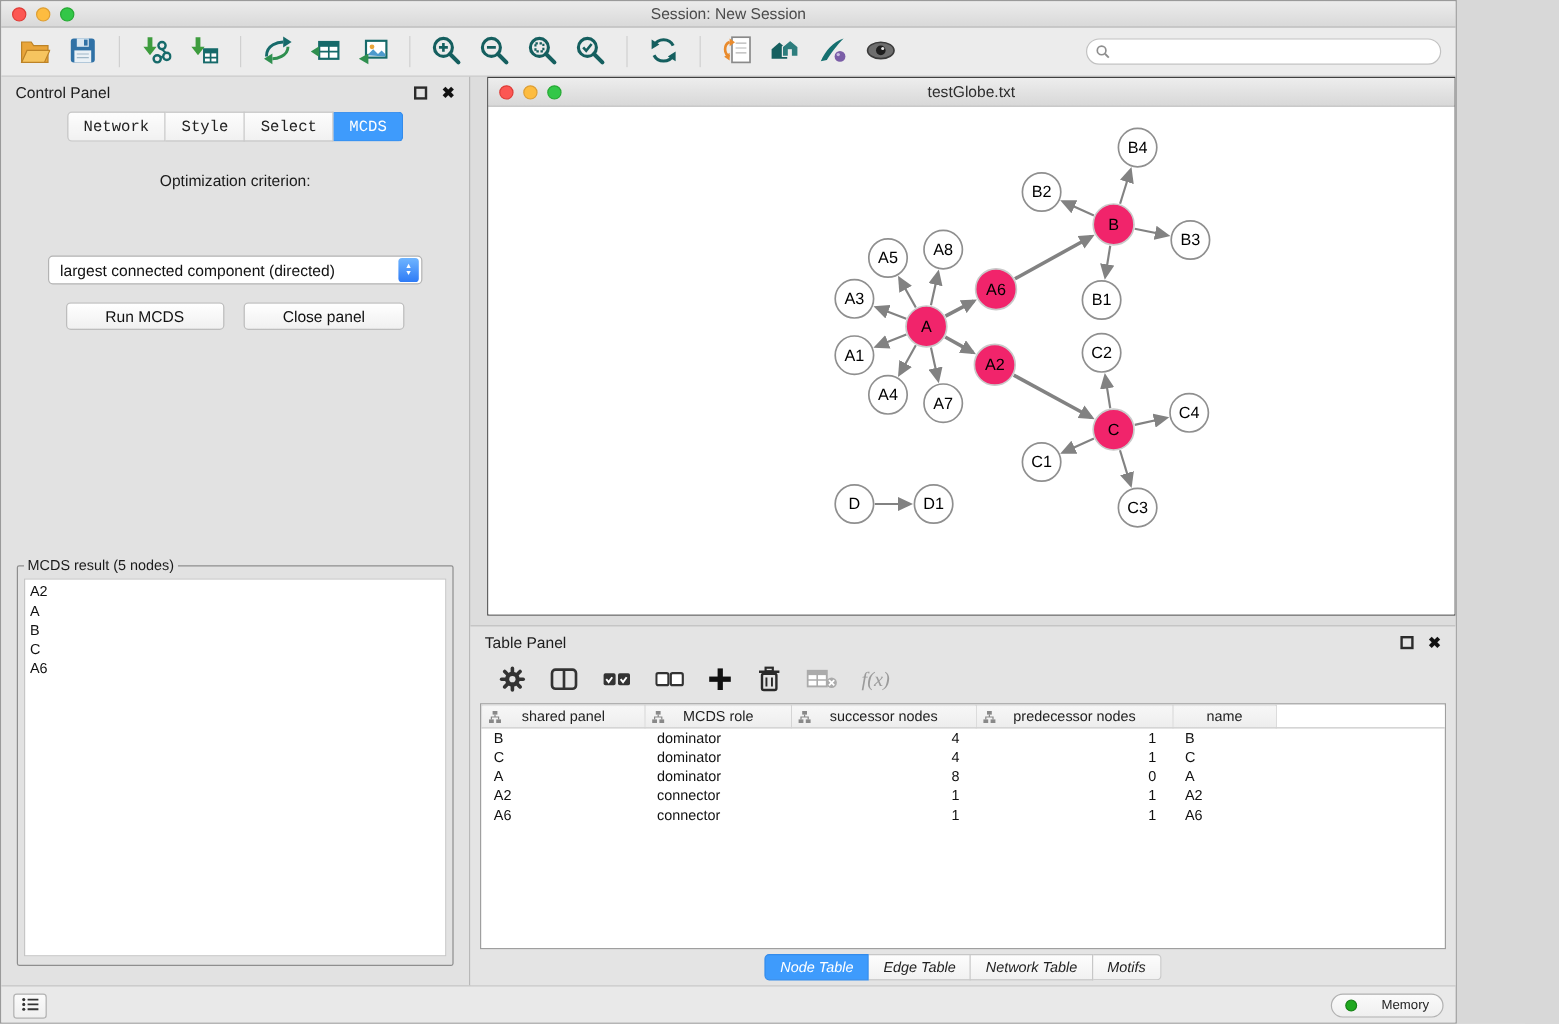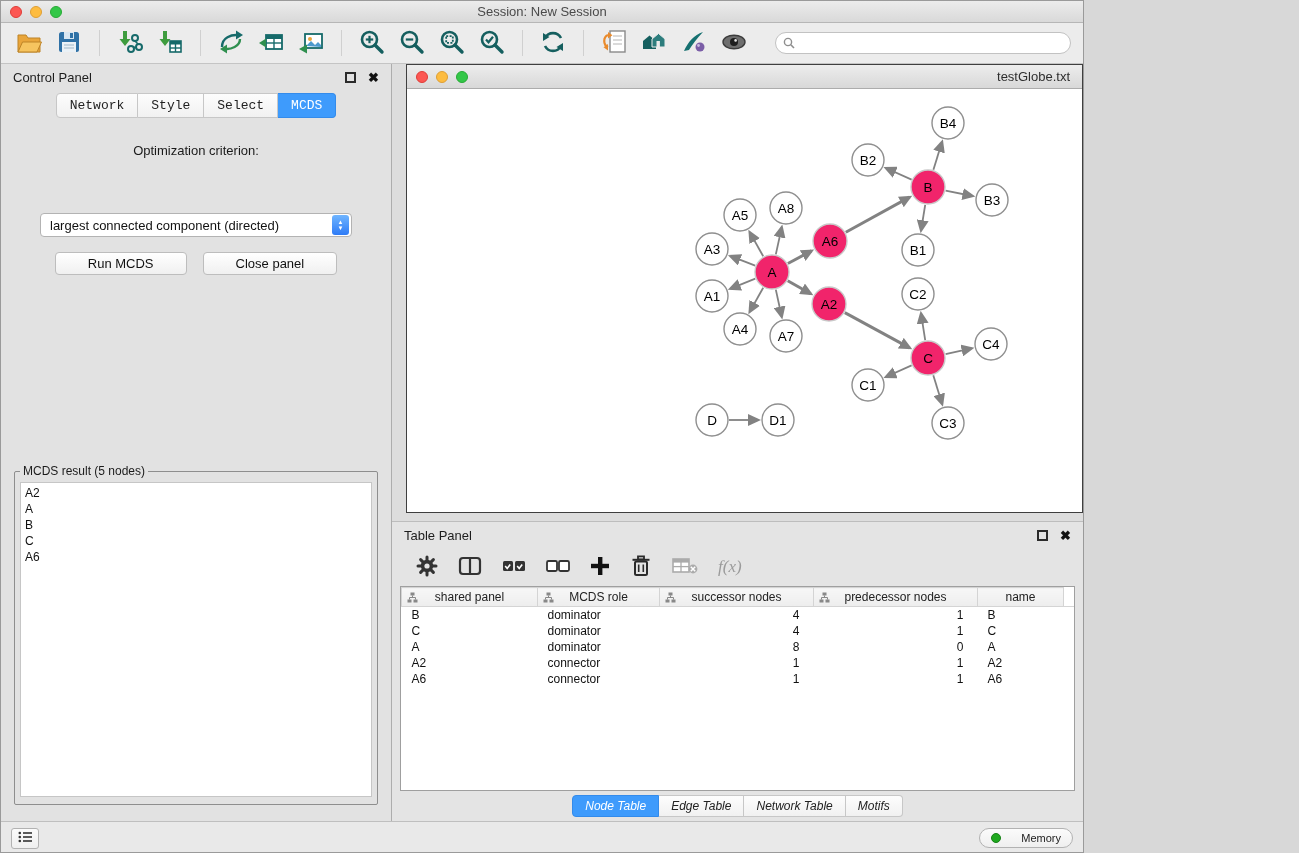--- a/index.html
+++ b/index.html
@@ -1,18 +1,18 @@
 <!DOCTYPE html>
 <html><head>
 <meta charset="utf-8">
 <style>
   * { box-sizing: border-box; }
   html,body { margin:0; padding:0; }
   body { font-family:"Liberation Sans", sans-serif; background:#D8D8D8; }
-  .app { width:1084px; height:853px; position:relative; background:#E3E3E3; overflow:hidden; border:1px solid #9a9a9a; }
+  .app { width:1214px; height:853px; position:relative; background:#E3E3E3; overflow:hidden; border:1px solid #9a9a9a; }
 
   
   .titlebar { height:22px; background:linear-gradient(#ECECEC,#D9D9D9); border-bottom:1px solid #B6B6B6; display:flex; align-items:center; position:relative; }
   .traffic { display:flex; gap:8px; margin-left:9px; z-index:2; }
   .light { width:12px; height:12px; border-radius:50%; }
   .light.red { background:#FC5753; border:1px solid #DF3D38; }
   .light.yellow { background:#FDBC40; border:1px solid #DE9F34; }
   .light.green { background:#33C748; border:1px solid #27AA35; }
   .win-title { position:absolute; left:0; right:0; text-align:center; font-size:13px; color:#4A4A4A; }
 
@@ -49,21 +49,21 @@
   fieldset.result legend { font-size:12px; color:#1b1b1b; padding:0 3px; }
   .result-inner { background:#fff; border:1px solid #C6C6C6; height:315px; overflow:auto; font-size:12px; color:#111; padding:2px 4px; }
   .result-item { line-height:16px; }
 
   
   .right-area { flex:1; display:flex; flex-direction:column; background:#DDDDDD; min-width:0; }
 
   
   .network-window { margin-left:14px; height:449px; border:1px solid #3F3F3F; background:#fff; display:flex; flex-direction:column; }
   .net-titlebar { height:24px; background:linear-gradient(#EDEDED,#D8D8D8); border-bottom:1px solid #ACACAC; display:flex; align-items:center; position:relative; flex:none; }
-  .net-title { position:absolute; left:0; right:12px; text-align:right; font-size:13px; color:#2e2e2e; }
+  .net-title { position:absolute; left:0; right:0; text-align:center; font-size:13px; color:#2e2e2e; }
   .net-canvas { flex:1; position:relative; background:#fff; overflow:hidden; }
   .net-canvas svg { display:block; }
   .net-canvas svg text { font-family:"Liberation Sans",sans-serif; }
 
   
   .table-panel { flex:1; margin-top:8px; background:#E4E4E4; border-top:1px solid #BDBDBD; display:flex; flex-direction:column; min-height:0; }
   .table-toolbar { height:38px; display:flex; align-items:center; gap:20px; padding:0 0 0 24px; flex:none; }
   .tt-btn { border:none; background:transparent; padding:0; display:flex; align-items:center; justify-content:center; height:26px; }
   .fx { font-family:"Liberation Serif", serif; font-style:italic; font-size:17px; color:#9B9B9B; }
   .table-wrap { margin:0 8px; background:#fff; border:1px solid #9F9F9F; flex:1; overflow:hidden; min-height:0; }

